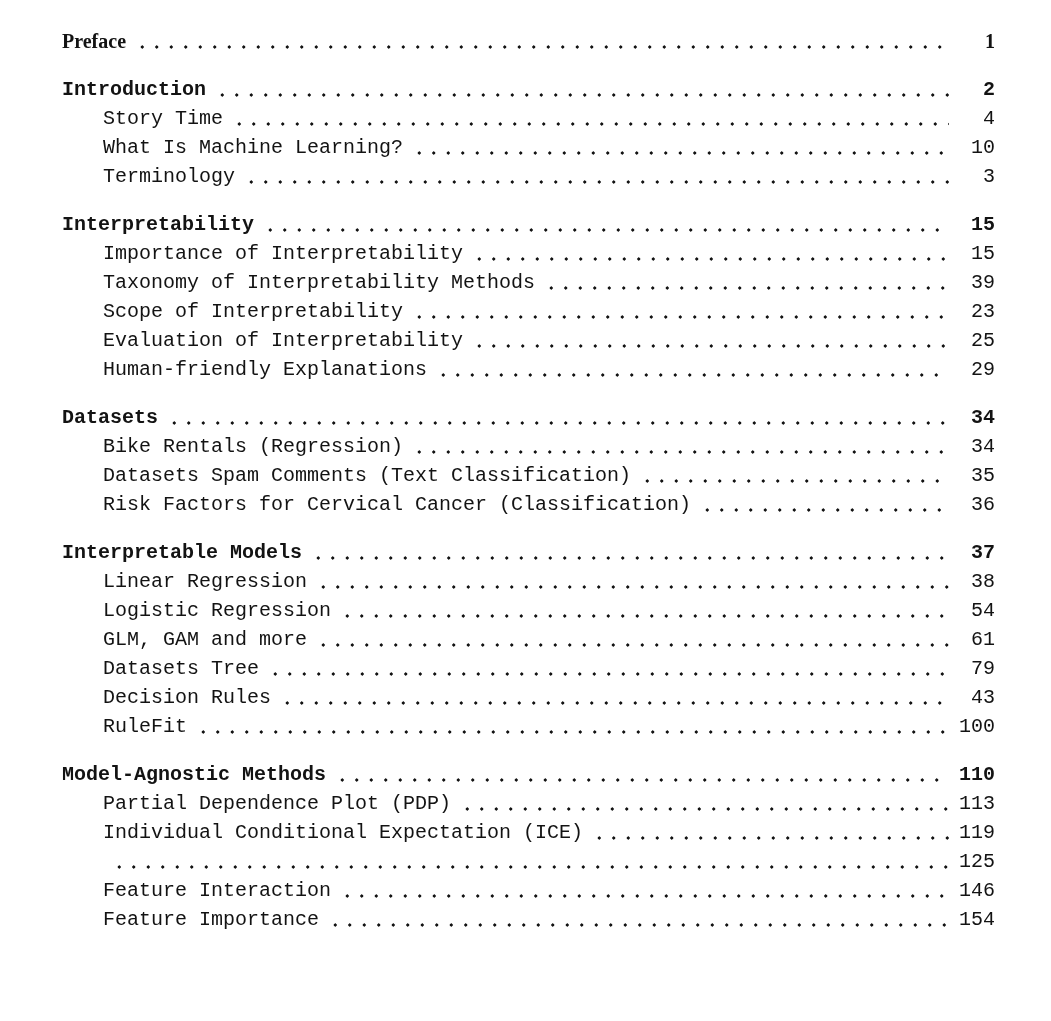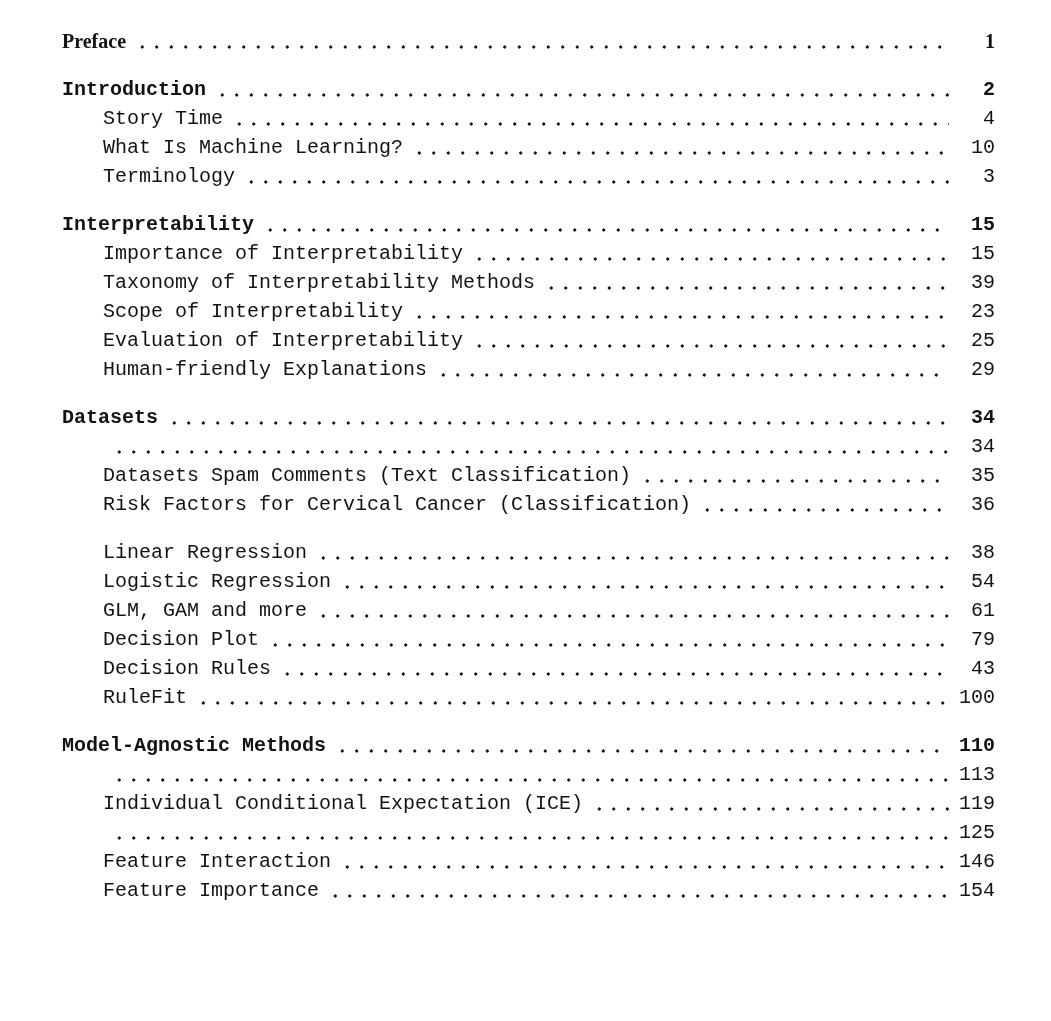--- a/index.html
+++ b/index.html
@@ -129,53 +129,59 @@
     </div>
   </section>
 
   <section class="toc-section">
     <div class="row head">
       <span class="label">Datasets</span>
       <span class="leader"></span>
       <span class="page-num">34</span>
     </div>
     <div class="row sub">
+      <span class="label">Bike Rentals (Regression)</span>
       <span class="leader"></span>
       <span class="page-num">34</span>
     </div>
     <div class="row sub">
       <span class="label">Datasets Spam Comments (Text Classification)</span>
       <span class="leader"></span>
       <span class="page-num">35</span>
     </div>
     <div class="row sub">
       <span class="label">Risk Factors for Cervical Cancer (Classification)</span>
       <span class="leader"></span>
       <span class="page-num">36</span>
     </div>
   </section>
 
   <section class="toc-section">
+    <div class="row head">
+      <span class="label">Interpretable Models</span>
+      <span class="leader"></span>
+      <span class="page-num">37</span>
+    </div>
     <div class="row sub">
       <span class="label">Linear Regression</span>
       <span class="leader"></span>
       <span class="page-num">38</span>
     </div>
     <div class="row sub">
       <span class="label">Logistic Regression</span>
       <span class="leader"></span>
       <span class="page-num">54</span>
     </div>
     <div class="row sub">
       <span class="label">GLM, GAM and more</span>
       <span class="leader"></span>
       <span class="page-num">61</span>
     </div>
     <div class="row sub">
-      <span class="label">Decision Plot</span>
+      <span class="label">Datasets Tree</span>
       <span class="leader"></span>
       <span class="page-num">79</span>
     </div>
     <div class="row sub">
       <span class="label">Decision Rules</span>
       <span class="leader"></span>
       <span class="page-num">43</span>
     </div>
     <div class="row sub">
       <span class="label">RuleFit</span>
@@ -184,20 +190,21 @@
     </div>
   </section>
 
   <section class="toc-section">
     <div class="row head">
       <span class="label">Model-Agnostic Methods</span>
       <span class="leader"></span>
       <span class="page-num">110</span>
     </div>
     <div class="row sub">
+      <span class="label">Partial Dependence Plot (PDP)</span>
       <span class="leader"></span>
       <span class="page-num">113</span>
     </div>
     <div class="row sub">
       <span class="label">Individual Conditional Expectation (ICE)</span>
       <span class="leader"></span>
       <span class="page-num">119</span>
     </div>
     <div class="row sub">
       <span class="leader"></span>

